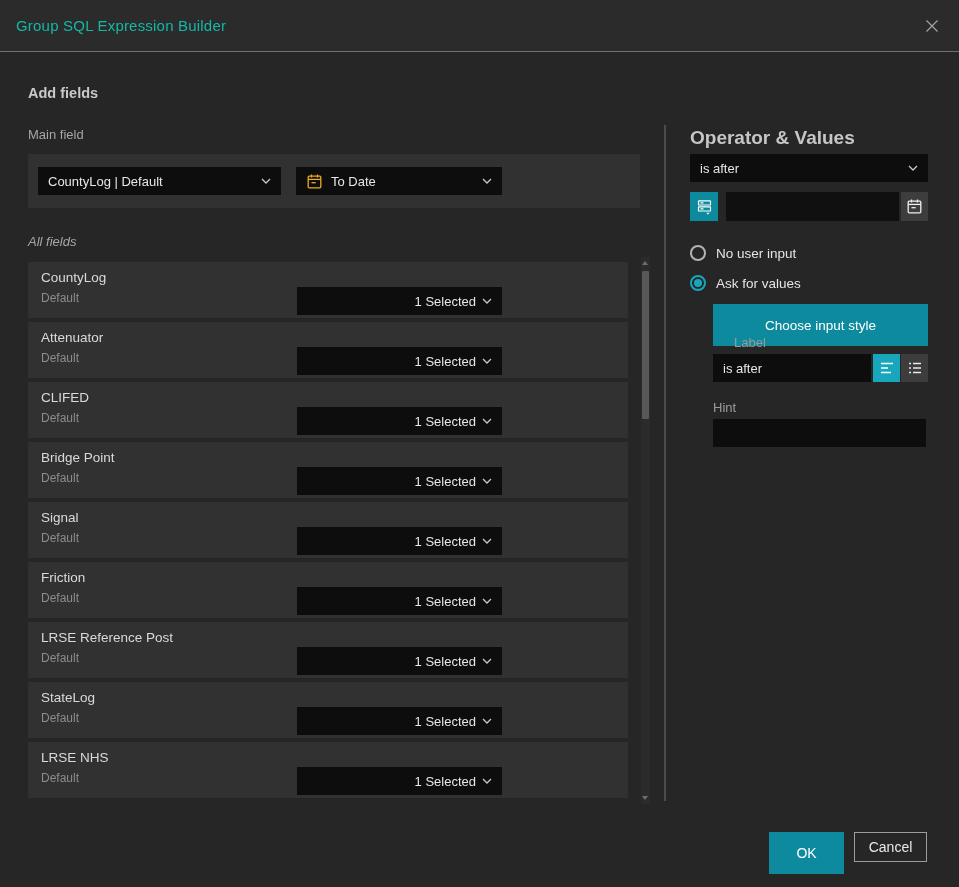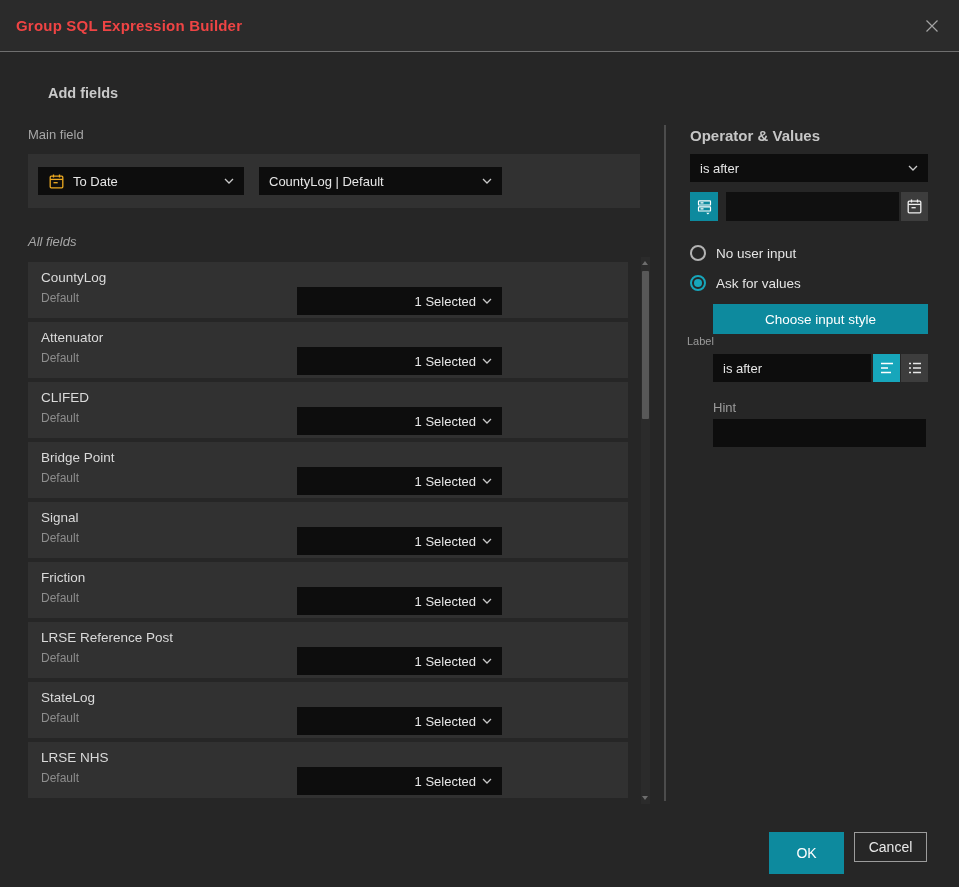--- a/index.html
+++ b/index.html
@@ -8,29 +8,29 @@
     --amber:#edaa21;
   }
   html,body{margin:0;padding:0;background:#1c1c1c;}
   body{font-family:"Liberation Sans",sans-serif;}
   #dialog{position:relative;width:959px;height:887px;background:#262626;overflow:hidden;}
 
   
   .header{position:absolute;top:0;left:0;right:0;height:52px;background:#2b2b2b;
           border-bottom:1px solid #6f6f6f;display:flex;align-items:center;
           padding:0 16px;box-sizing:border-box;}
-  .title{font-size:15px;font-weight:bold;color:#ef4444;letter-spacing:.2px;}
+  .title{font-size:15px;font-weight:normal;color:#14b8a6;letter-spacing:.2px;}
   .close-btn{margin-left:auto;width:22px;height:22px;display:flex;align-items:center;
              justify-content:center;cursor:pointer;}
 
   
-  .h-add{position:absolute;left:28px;top:85px;font-size:14.5px;font-weight:bold;color:#c9c9c9;margin-left:20px;}
+  .h-add{position:absolute;left:28px;top:85px;font-size:14.5px;font-weight:bold;color:#c9c9c9;}
   .h-main{position:absolute;left:28px;top:127px;font-size:13px;color:#a6a6a6;}
   .h-all{position:absolute;left:28px;top:234px;font-size:13px;color:#a6a6a6;font-style:italic;}
-  .h-op{position:absolute;left:690px;top:127px;font-size:15px;font-weight:bold;color:#c6c6c6;text-align:right;}
+  .h-op{position:absolute;left:690px;top:127px;font-size:19px;font-weight:bold;color:#c6c6c6;text-align:right;}
 
   
   .select{background:#0d0d0d;color:#e6e6e6;font-size:13px;height:28px;display:flex;
           align-items:center;padding:0 10px;box-sizing:border-box;cursor:pointer;}
   .select .sel-text{flex:1;white-space:nowrap;overflow:hidden;}
   .select .chev{flex:none;margin-left:6px;}
   .sel-icon{display:flex;align-items:center;margin-right:8px;color:var(--amber);}
 
   
   .main-panel{position:absolute;left:28px;top:154px;width:612px;height:54px;background:#313131;
@@ -69,24 +69,24 @@
   .radio-item{position:absolute;left:690px;display:flex;align-items:center;gap:10px;cursor:pointer;}
   .radio-1{top:245px;}
   .radio-2{top:275px;text-align:center;}
   .radio-circle{width:16px;height:16px;border:2px solid #b3b3b3;border-radius:50%;
                 box-sizing:border-box;position:relative;flex:none;}
   .radio-item.checked .radio-circle{border-color:var(--accent-bright);}
   .radio-item.checked .radio-circle::after{content:'';position:absolute;inset:2px;
                 border-radius:50%;background:var(--accent-bright);}
   .radio-label{font-size:13.5px;color:#e4e4e4;}
 
-  .choose-btn{position:absolute;left:713px;top:304px;width:215px;height:30px;
+  .choose-btn{position:absolute;left:713px;top:304px;width:215px;height:42px;
               background:var(--accent);color:#fff;border:none;font-size:13.5px;
               font-family:inherit;cursor:pointer;}
-  .cap-label{position:absolute;left:687px;top:335px;font-size:11px;color:#9b9b9b;}
+  .cap-label{position:absolute;left:734px;top:335px;font-size:13px;color:#9b9b9b;}
   .label-row{position:absolute;left:713px;top:354px;width:215px;height:28px;display:flex;align-items:stretch;}
   .label-input{flex:1;background:#0d0d0d;border:none;color:#e6e6e6;font-size:13px;
                padding:0 10px;min-width:0;}
   .toggle{width:27px;border:none;display:flex;align-items:center;justify-content:center;
           cursor:pointer;padding:0;}
   .toggle-active{margin-left:2px;background:var(--accent-bright);}
   .toggle-plain{margin-left:1px;background:#3d3d3d;}
   .cap-hint{position:absolute;left:713px;top:400px;font-size:13px;color:#9b9b9b;}
   .hint-input{position:absolute;left:713px;top:419px;width:213px;height:28px;background:#0d0d0d;
               border:none;color:#e6e6e6;font-size:13px;padding:0 10px;box-sizing:border-box;}
@@ -109,36 +109,36 @@
       <svg width="18" height="18" viewBox="0 0 18 18">
         <path d="M3.5 3.5l11 11M14.5 3.5l-11 11" stroke="#a3a3a3" stroke-width="1.2" fill="none"></path>
       </svg>
     </span>
   </div>
 
   <div class="h-add">Add fields</div>
   <div class="h-main">Main field</div>
 
   <div class="main-panel">
+    <div class="select sel-field">
+      <span class="sel-text">CountyLog | Default</span>
+      <svg class="chev" width="10" height="6" viewBox="0 0 10 6">
+        <path d="M1 1l4 4 4-4" fill="none" stroke="#c9c9c9" stroke-width="1.3"></path>
+      </svg>
+    </div>
     <div class="select sel-date">
       <span class="sel-icon">
         <svg width="17" height="17" viewBox="0 0 17 17" fill="none" stroke="currentColor" stroke-width="1.3">
           <rect x="2.2" y="3.2" width="12.6" height="11.6" rx="1"></rect>
           <path d="M2.2 6.4h12.6"></path>
             <path d="M5.5 1.4v3M11.5 1.4v3"></path>
             <path d="M5.5 9.7h4.2"></path>
         </svg>
       </span>
       <span class="sel-text">To Date</span>
-      <svg class="chev" width="10" height="6" viewBox="0 0 10 6">
-        <path d="M1 1l4 4 4-4" fill="none" stroke="#c9c9c9" stroke-width="1.3"></path>
-      </svg>
-    </div>
-    <div class="select sel-field">
-      <span class="sel-text">CountyLog | Default</span>
       <svg class="chev" width="10" height="6" viewBox="0 0 10 6">
         <path d="M1 1l4 4 4-4" fill="none" stroke="#c9c9c9" stroke-width="1.3"></path>
       </svg>
     </div>
   </div>
 
   <div class="h-all">All fields</div>
 
   <div class="list">
     <div class="row">

